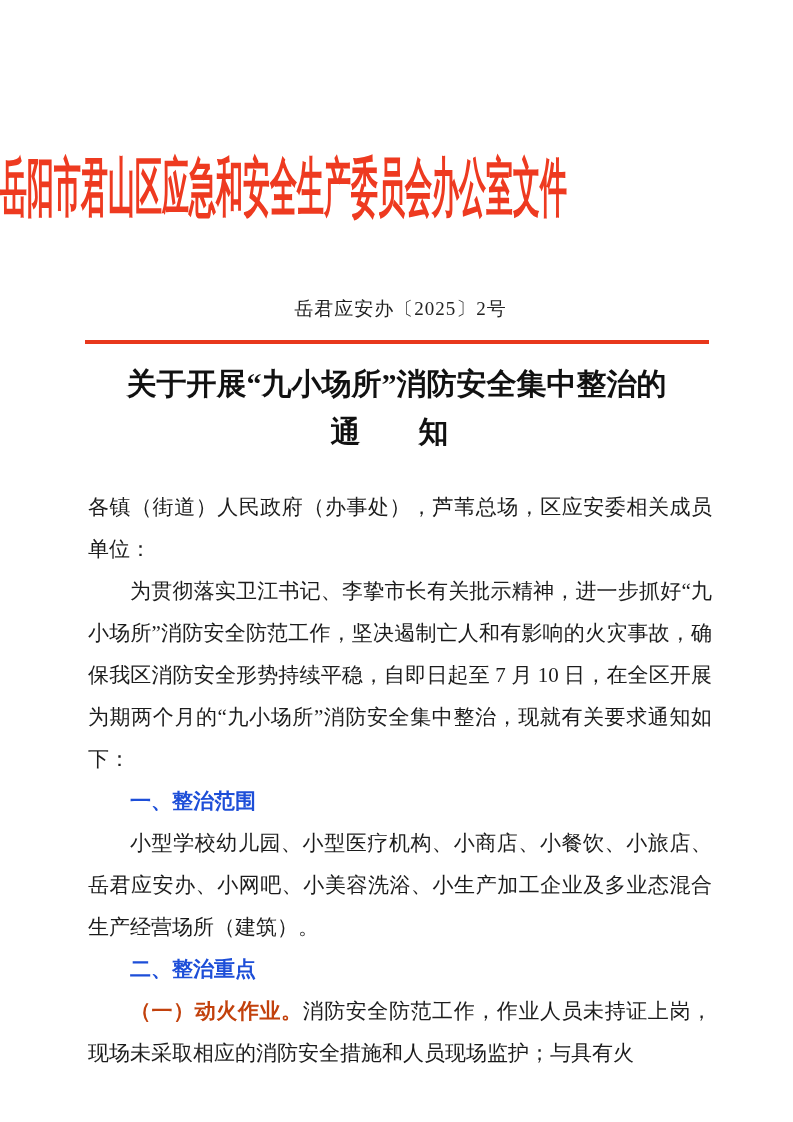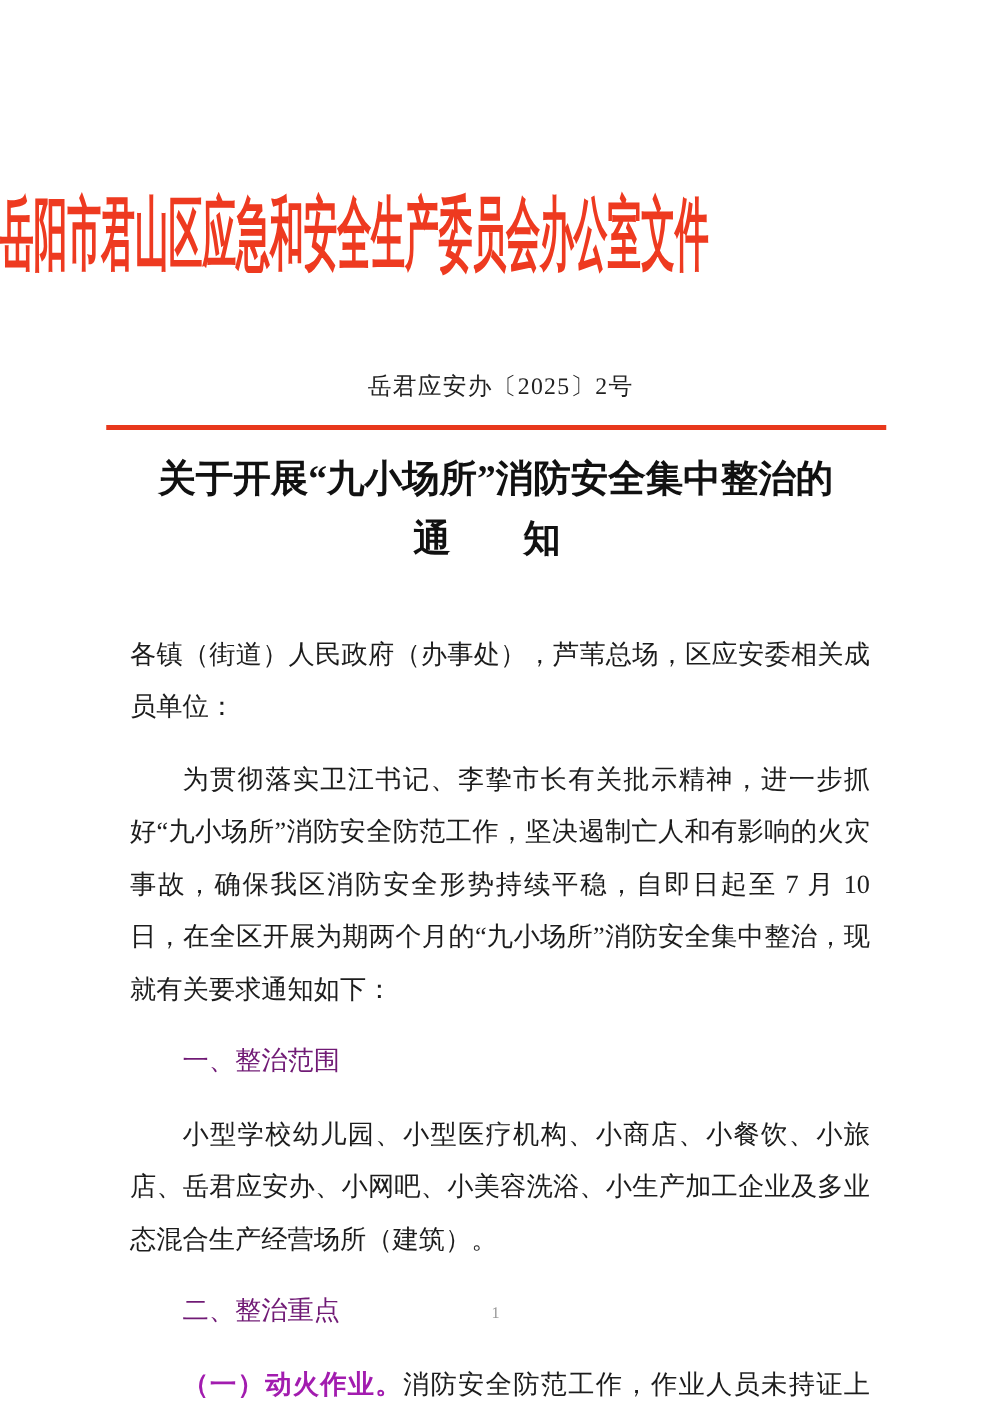--- a/index.html
+++ b/index.html
@@ -83,34 +83,34 @@
     position: absolute;
     top: 486px;
     left: 88px;
     width: 624px;
     font-size: 21px;
     line-height: 42px;
     text-align: justify;
     color: #1c1c1c;
   }
   .body-block p {
-    margin: 16px;
+    margin: 0;
   }
   .para-indent {
     text-indent: 2em;
   }
   .section-heading {
     text-indent: 2em;
     font-family: "Liberation Sans", sans-serif;
-    font-weight: normal;
-    color: #701a75;
+    font-weight: bold;
+    color: #1d4ed8;
   }
   .item-label {
     font-weight: bold;
-    color: #a21caf;
+    color: #c2410c;
   }
 
   
   .page-number {
     position: absolute;
     top: 1042px;
     left: 0;
     width: 100%;
     text-align: center;
     font-size: 13px;

